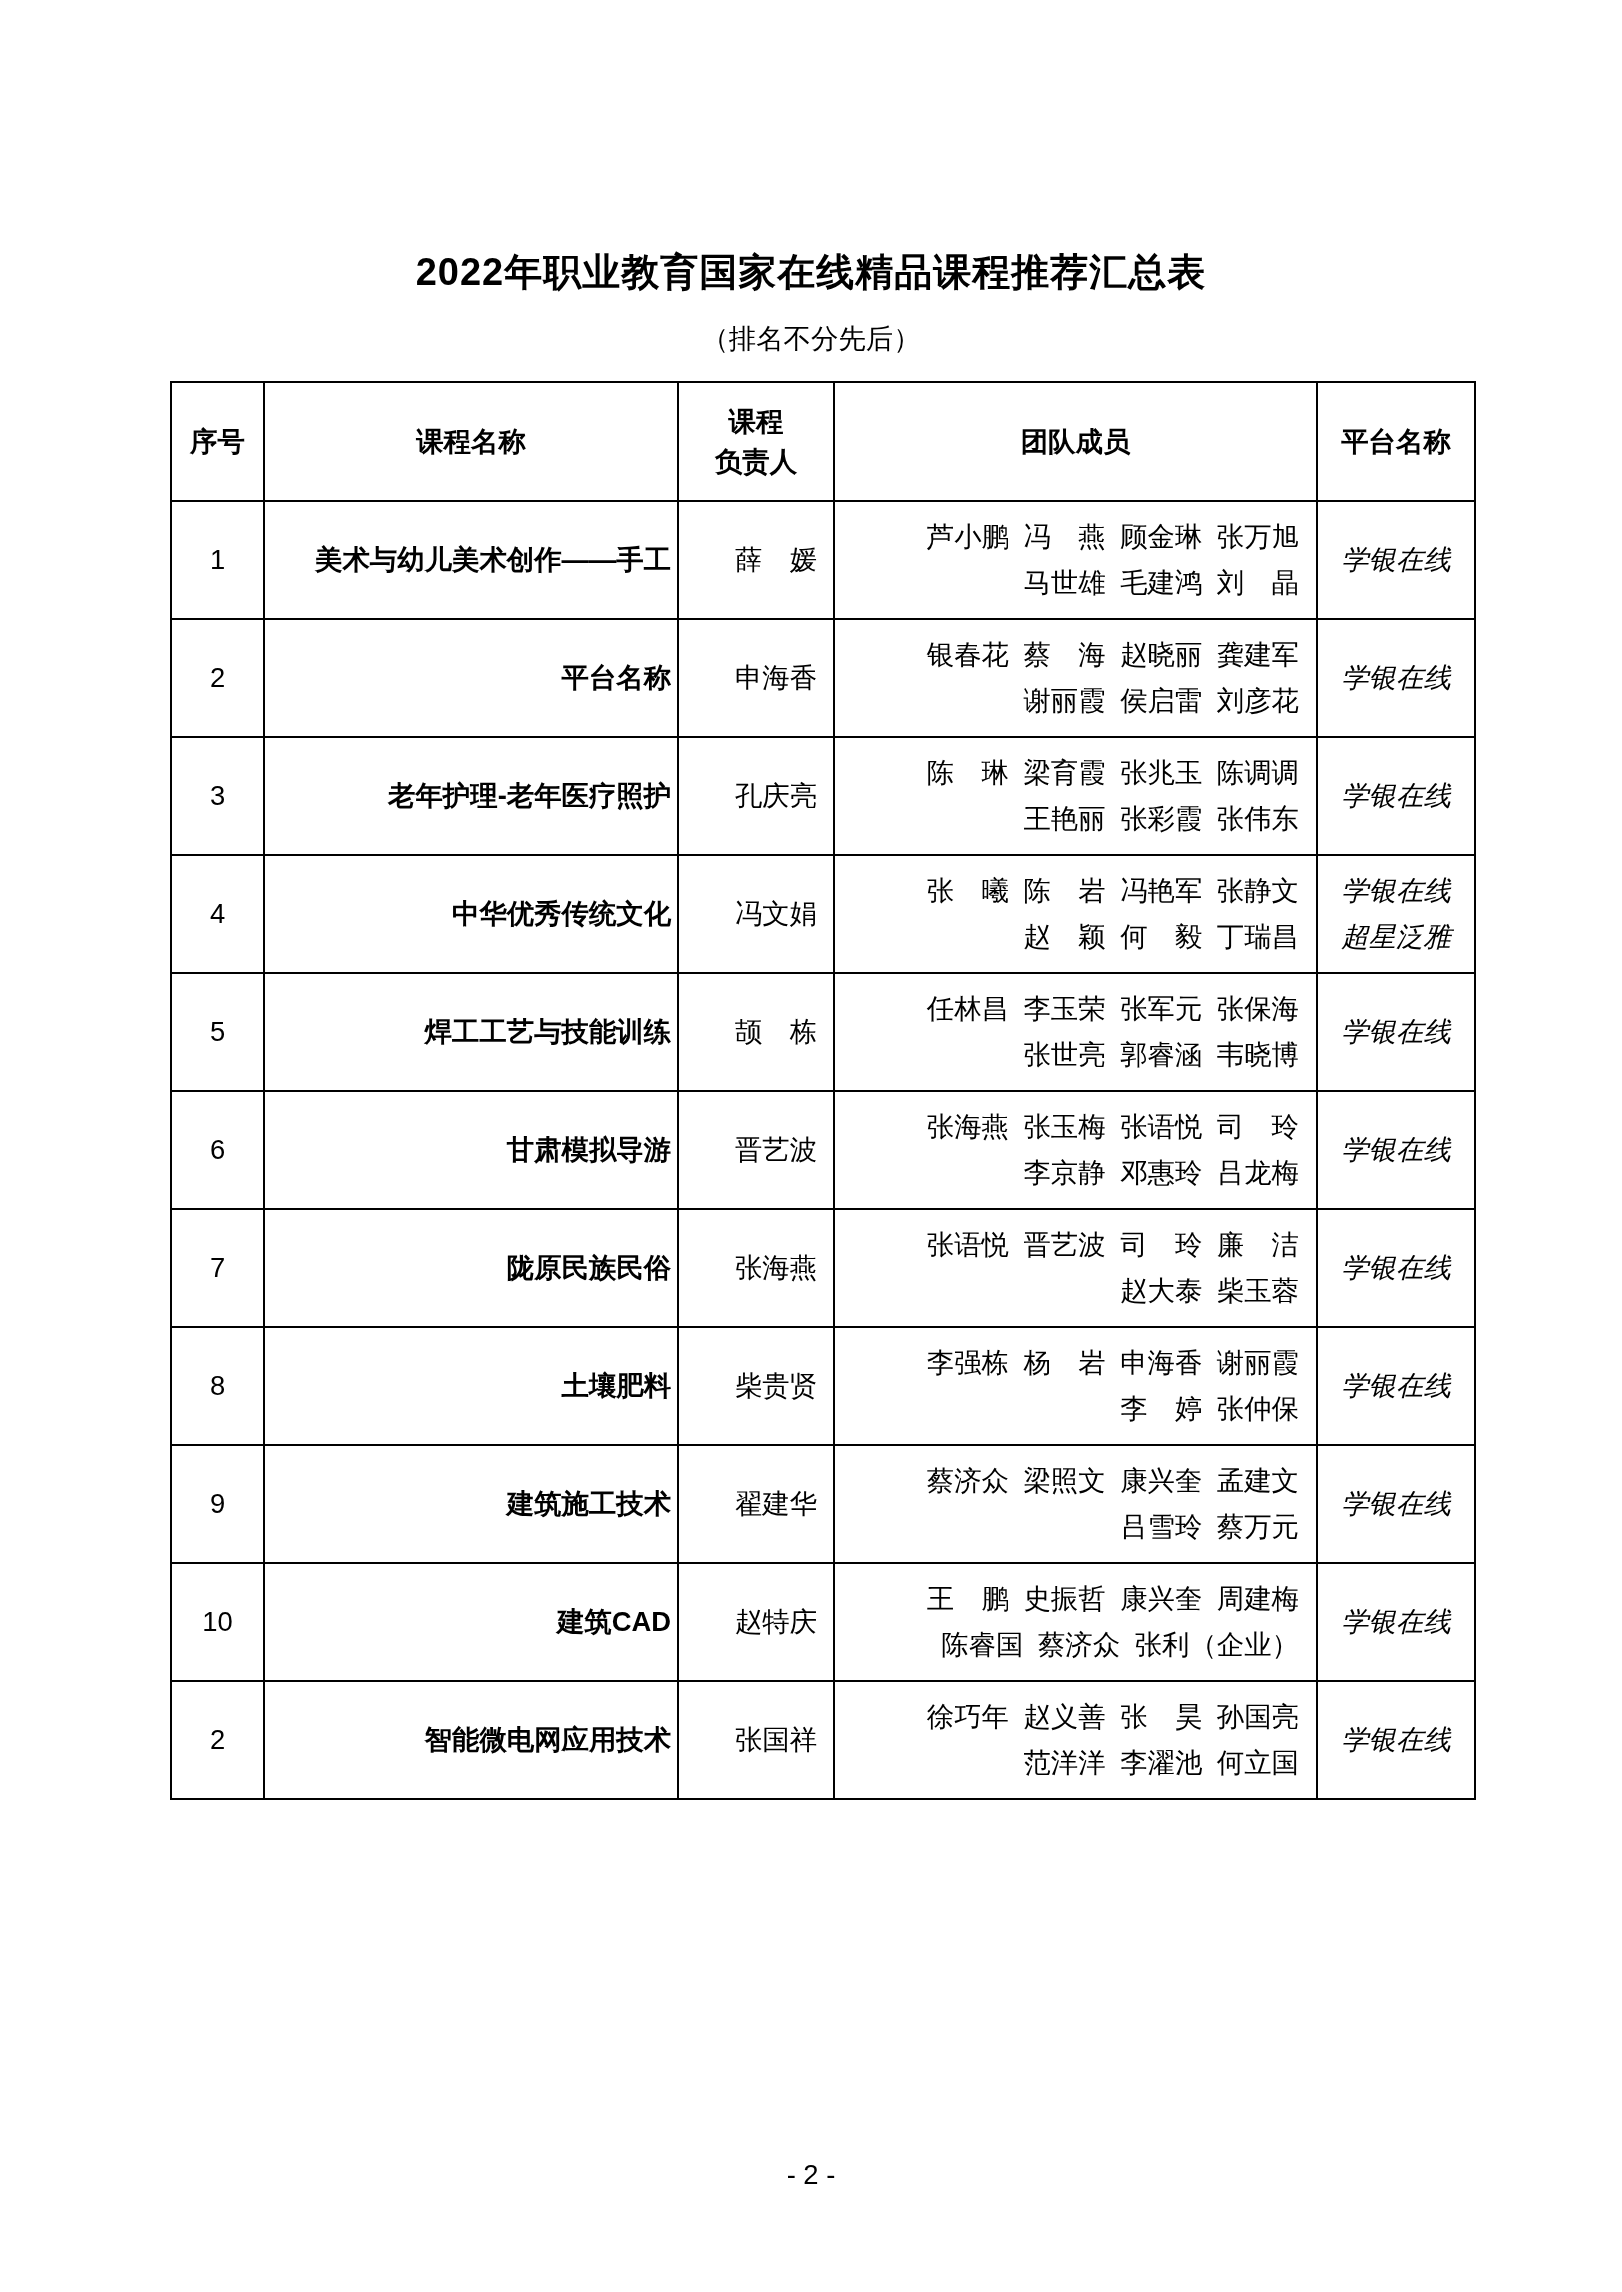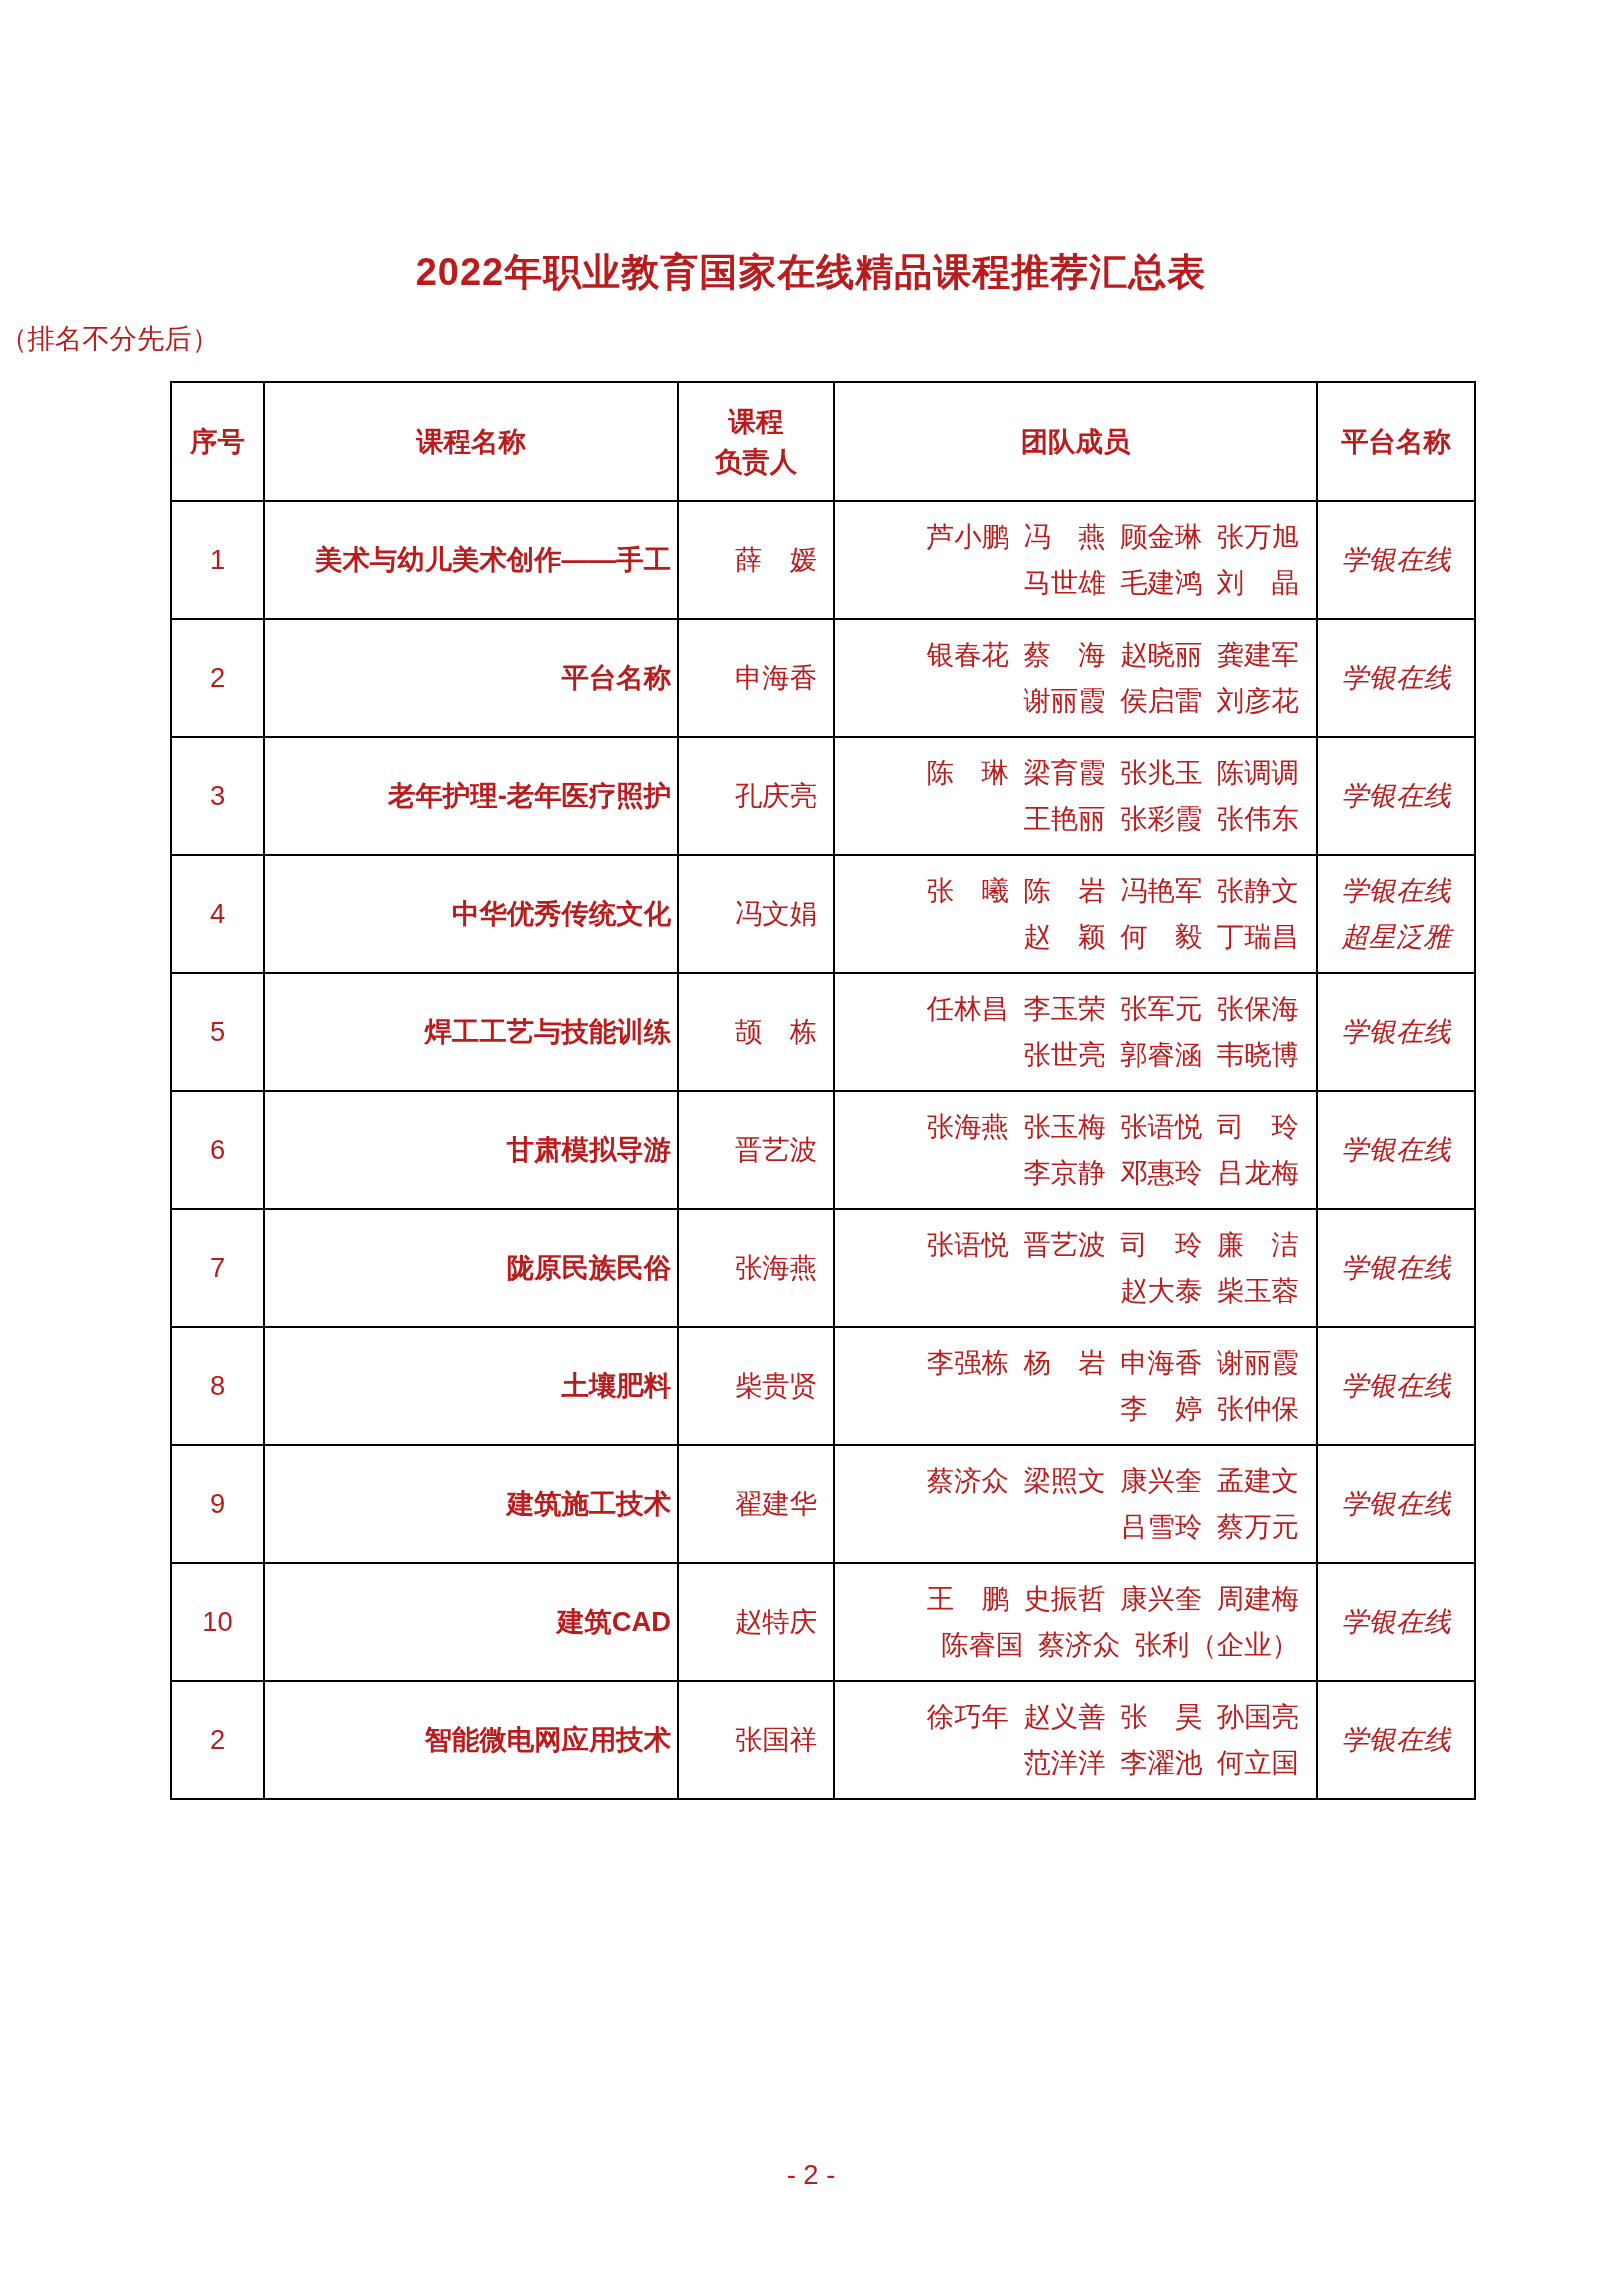--- a/index.html
+++ b/index.html
@@ -2,40 +2,40 @@
 <html><head>
 <meta charset="utf-8">
 <style>
   * { margin: 0; padding: 0; box-sizing: border-box; }
   html, body { background: #ffffff; }
   .page {
     position: relative;
     width: 1622px;
     height: 2293px;
     background: #ffffff;
-    color: #b91c1c;
+    color: #000000;
     font-family: "Liberation Sans", sans-serif;
     overflow: hidden;
   }
   .doc-title {
     position: absolute;
     top: 247px;
     left: 0;
     width: 100%;
     text-align: center;
     font-size: 38px;
     font-weight: bold;
     letter-spacing: 1px;
   }
   .doc-subtitle {
     position: absolute;
     top: 321px;
     left: 0;
     width: 100%;
-    text-align: left;
+    text-align: center;
     font-size: 27.4px;
     font-weight: normal;
   }
   table.course-table {
     position: absolute;
     top: 381px;
     left: 170px;
     width: 1304px;
     border-collapse: collapse;
     table-layout: fixed;

